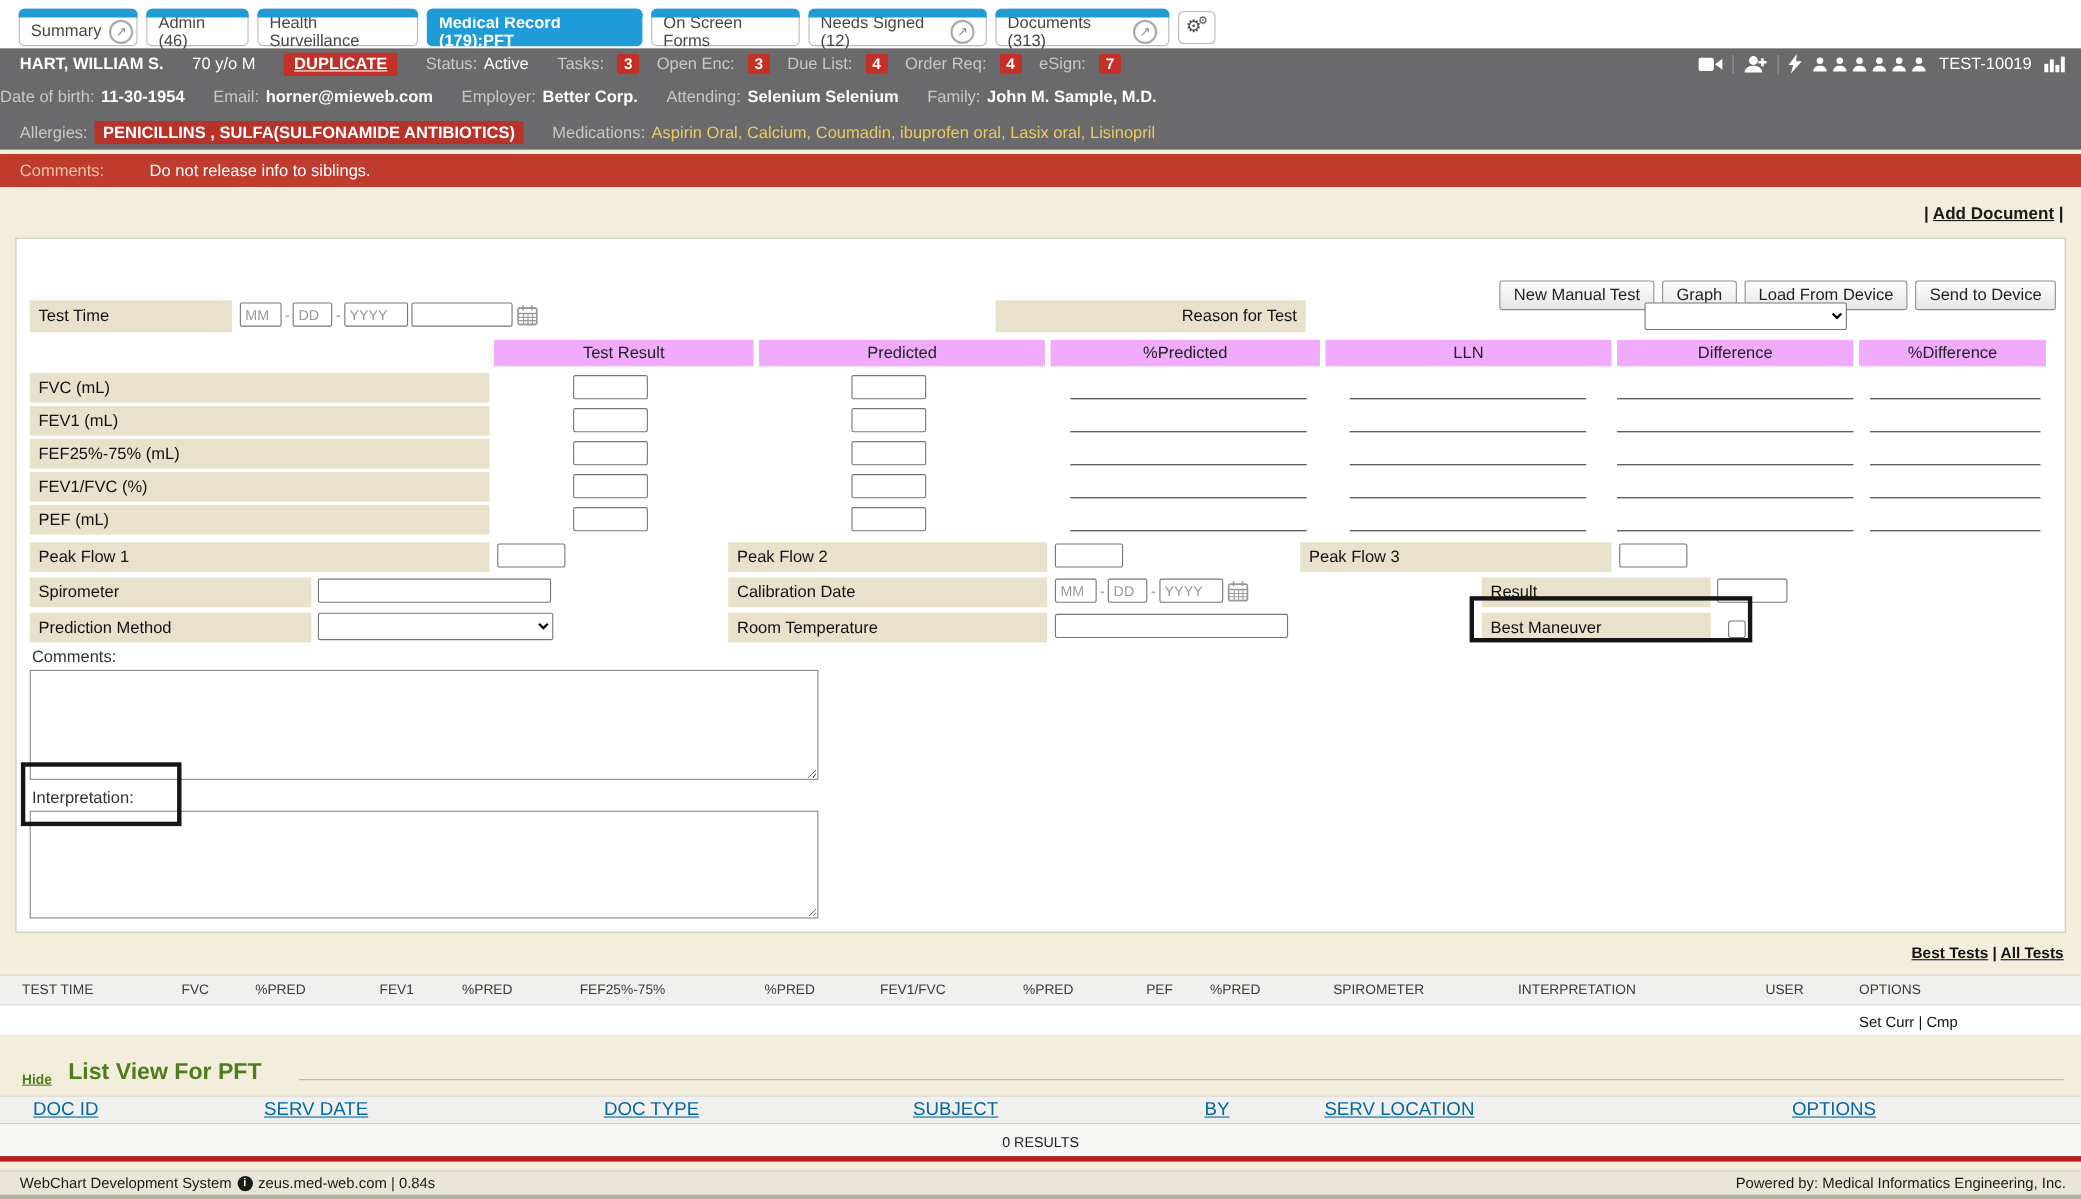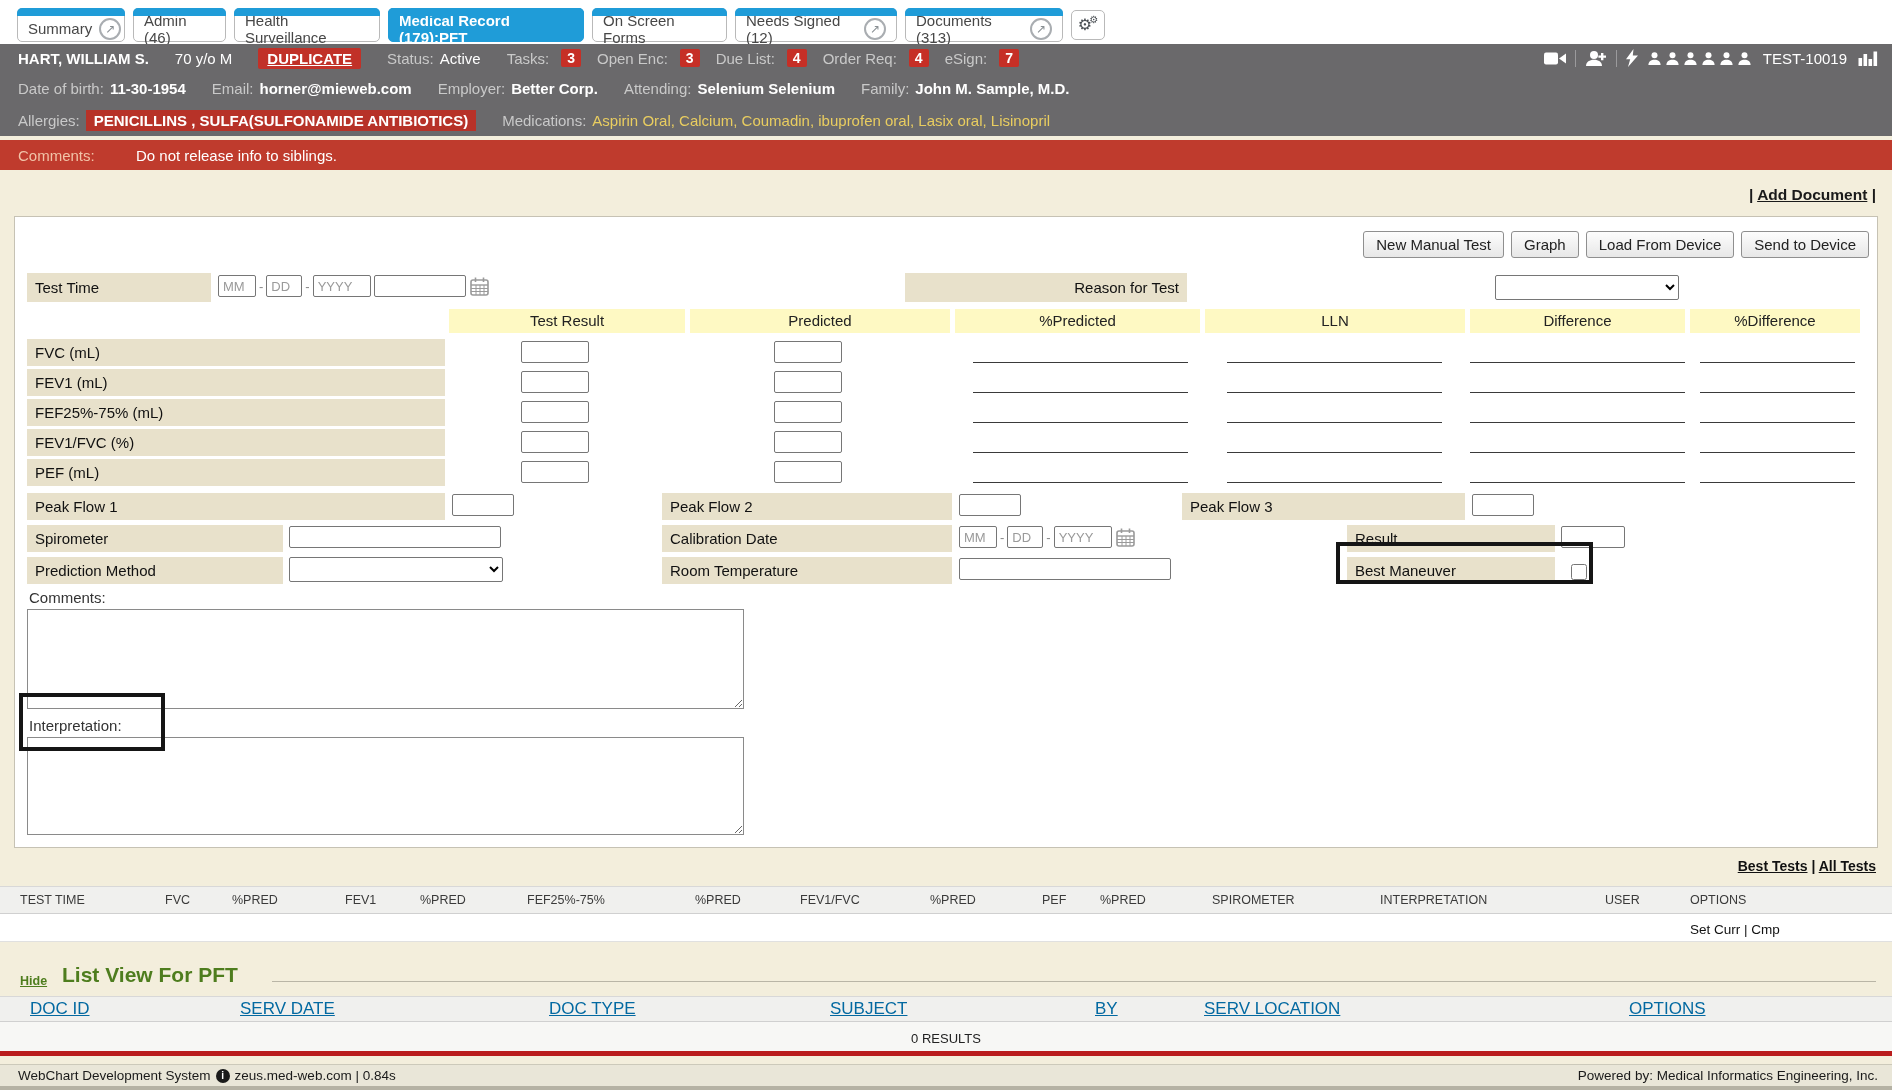--- a/index.html
+++ b/index.html
@@ -24,21 +24,21 @@
   .gearbtn { position:absolute; top:10px; left:1036px; width:34px; height:30px; background:#fff;
          border:1px solid #b9b9b9; border-radius:5px; display:flex; align-items:center;
          justify-content:center; cursor:pointer; color:#4a4f54; }
   .gearbtn .g1 { font-size:16px; line-height:1; }
   .gearbtn .g2 { font-size:10px; line-height:1; margin:-10px 0 0 -3px; }
 
   
   .gray { position:absolute; top:44px; left:0; width:100%; height:92px; background:#6a696b;
           color:#fff; font-size:15px; }
   .prow1 { display:flex; align-items:center; height:28px; padding-left:18px; }
-  .prow2 { display:flex; align-items:center; height:32px; padding-left:18px; }
+  .prow2 { display:flex; align-items:center; height:32px; }
   .prow3 { display:flex; align-items:center; height:32px; padding-left:18px; }
   .lbl { color:#c9c9c9; margin-right:6px; }
   .val { color:#fff; font-weight:bold; }
   .badge { background:#c62f26; color:#fff; font-weight:bold; padding:1px 6px; border-radius:2px;
            margin-left:6px; font-size:14px; }
   .dup { background:#c13128; color:#fff; font-weight:bold; text-decoration:underline;
          padding:2px 9px; border-radius:2px; cursor:pointer; }
   .chip { background:#b73228; color:#fff; font-weight:bold; padding:2px 8px; }
   .meds { color:#e9cd60; }
   .hsep { width:26px; flex:0 0 auto; }
@@ -54,24 +54,24 @@
 
   
   .adddoc { position:absolute; top:186px; right:16px; font-size:15.5px; font-weight:bold; color:#1a1a1a; }
   .adddoc u { cursor:pointer; }
 
   
   .panel { position:absolute; top:216px; left:14px; width:1864px; height:632px; background:#fff;
            border:1px solid #c6c2b4; }
   .toolbar { position:absolute; top:14px; right:8px; display:flex; gap:7px; }
   .btn { height:27px; padding:0 12px; font-size:15px; color:#222; background:linear-gradient(#fdfdfd,#e7e7e7);
-         border:1px solid #8f8f8f; border-radius:3px; font-family:inherit; cursor:pointer; }
+         border:1px solid #8f8f8f; border-radius:3px; font-family:inherit; cursor:pointer;margin-top:24px; }
   .cell { background:#e8e1cb; color:#111; font-size:15px; line-height:27px; height:27px;
           padding-left:8px; overflow:hidden; white-space:nowrap; }
-  .hcell { background:#fef9c3; color:#222; font-size:15px; line-height:24px; height:24px;
+  .hcell { background:#f0abfc; color:#222; font-size:15px; line-height:24px; height:24px;
            text-align:center; }
   .inp { border:1px solid #767676; border-radius:2px; height:22px; background:#fff;
          font-family:inherit; font-size:13px; padding:0 4px; color:#222; }
   .inp::placeholder { color:#9a9a9a; }
   .uline { border-bottom:1.5px solid #3a3a3a; height:24px; }
   .dflex { display:flex; align-items:center; gap:3px; }
   .dash { color:#888; font-size:13px; }
   .sel { border:1px solid #767676; border-radius:2px; height:25px; background:#fff;
          font-family:inherit; font-size:14px; }
   .flabel { font-size:15px; color:#333; }

